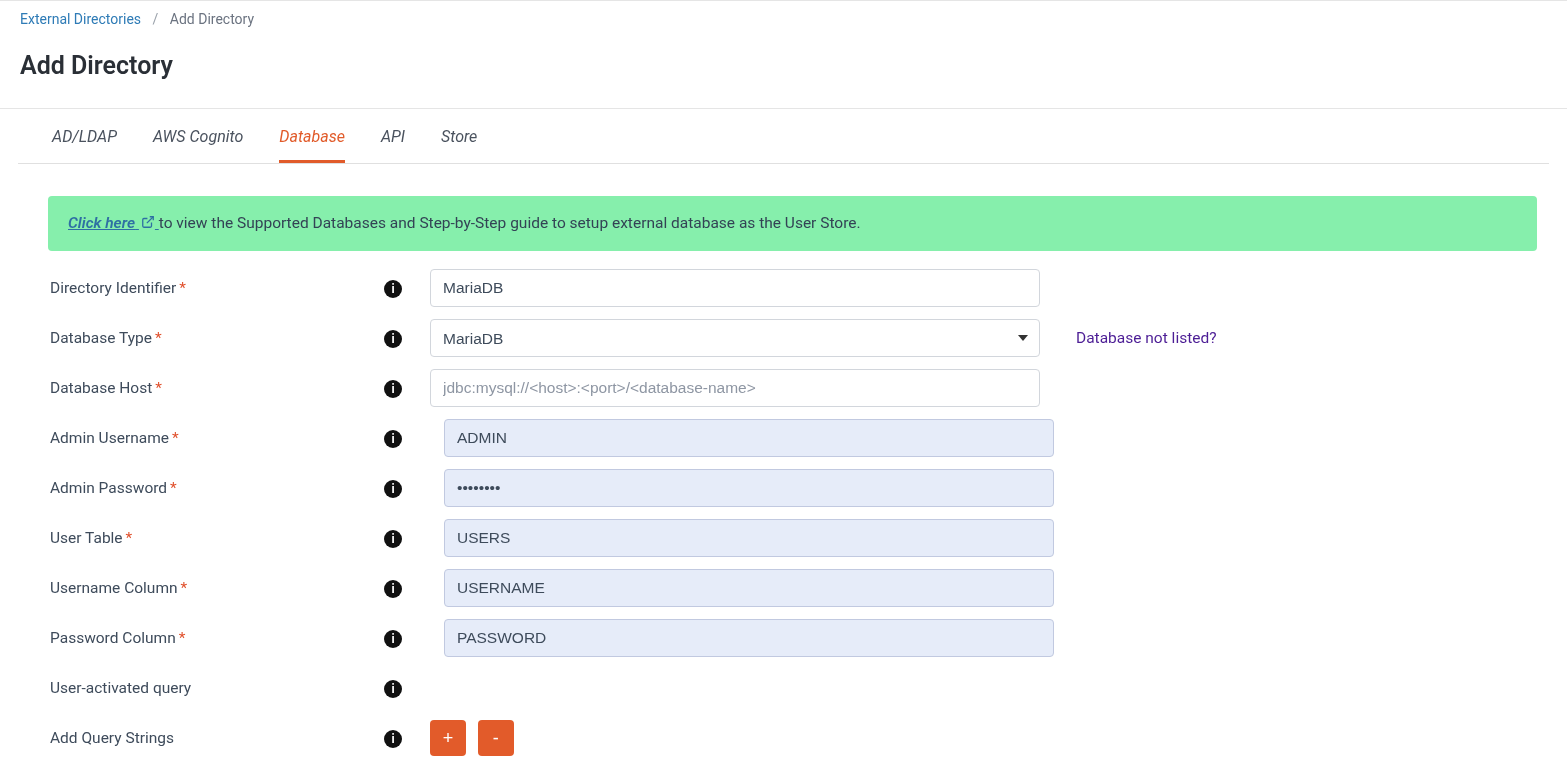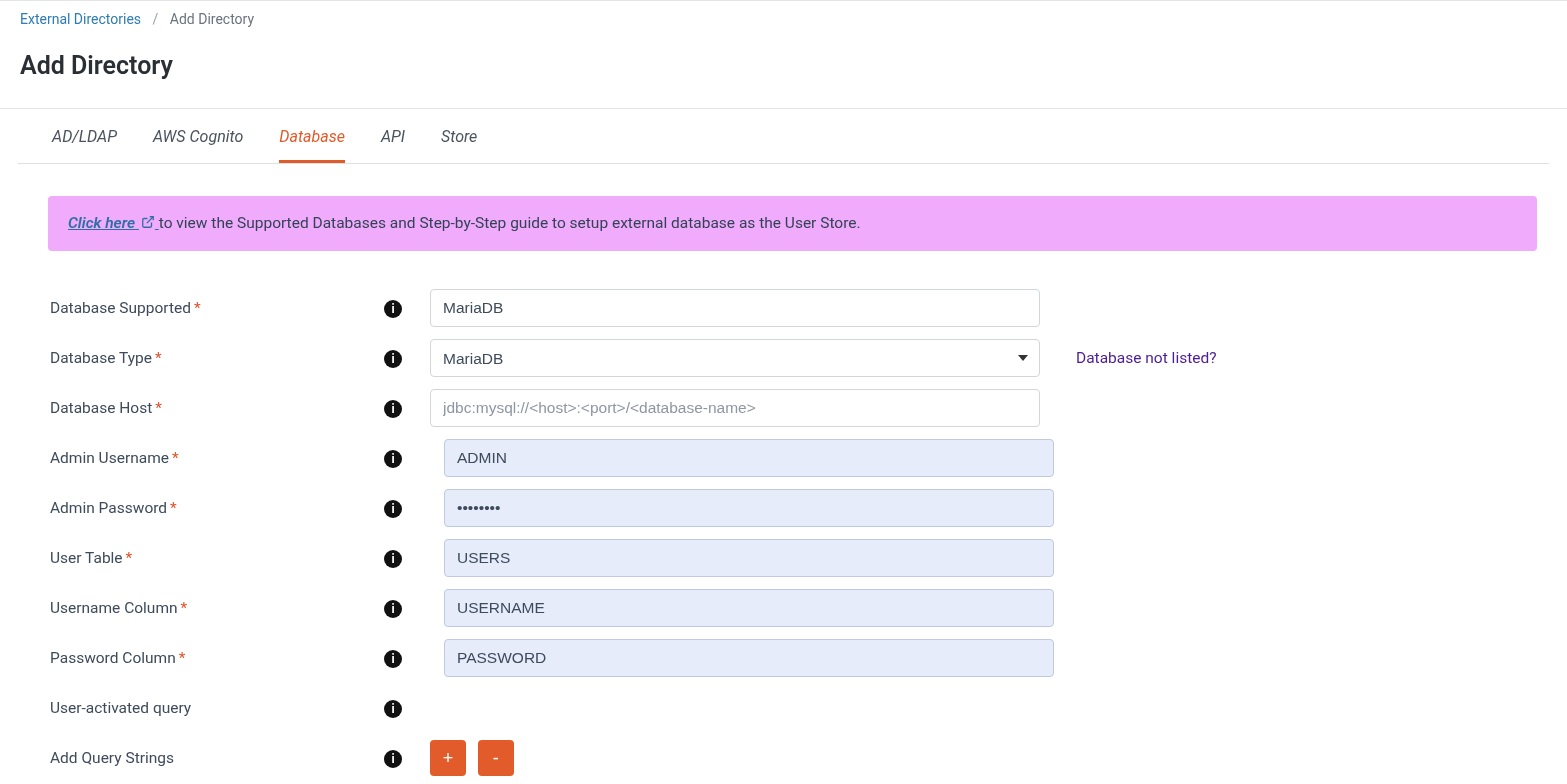--- a/index.html
+++ b/index.html
@@ -57,26 +57,26 @@
     font-style: italic;
   }
   .tab.active {
     color: #e15b2a;
     border-bottom-color: #e15b2a;
   }
   .content {
     padding: 32px 30px 20px 48px;
   }
   .info-banner {
-    background: #f0abfc;
+    background: #86efac;
     border-radius: 4px;
     padding: 18px 20px;
     font-size: 15.5px;
     color: #334355;
-    margin-bottom: 32px;
+    margin-bottom: 12px;
   }
   .info-banner a {
     color: #2e6fa3;
     text-decoration: underline;
     font-style: italic;
     font-weight: 600;
   }
   .info-banner .ext-icon {
     display: inline-block;
     vertical-align: -1px;
@@ -204,21 +204,21 @@
             <line x1="10" y1="14" x2="21" y2="3"></line>
           </svg>
         </span>
       </a><span> to view the Supported Databases and Step-by-Step guide to setup external database as the User Store.</span>
     </div>
 
     <div class="form-rows">
 
       <div class="form-row">
         <div class="form-label">
-          <span>Database Supported</span><span class="req">*</span>
+          <span>Directory Identifier</span><span class="req">*</span>
         </div>
         <div class="help-col"><span class="help-icon">i</span></div>
         <div class="control">
           <input type="text" value="MariaDB" style="">
         </div>
         <div></div>
       </div>
 
       <div class="form-row">
         <div class="form-label">

